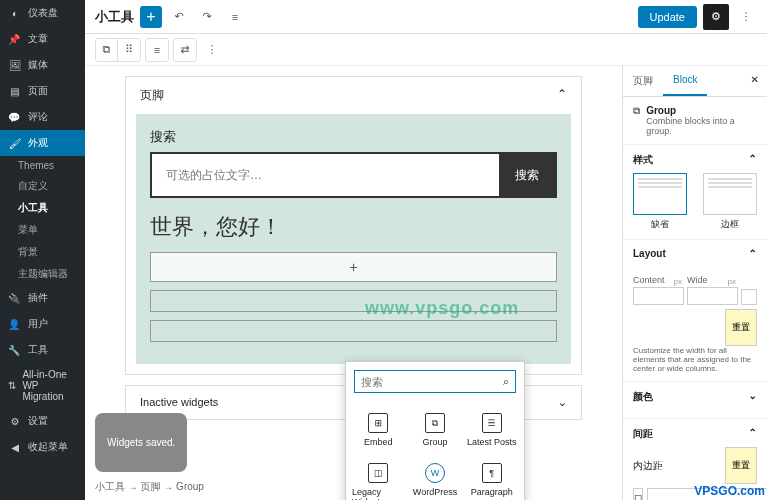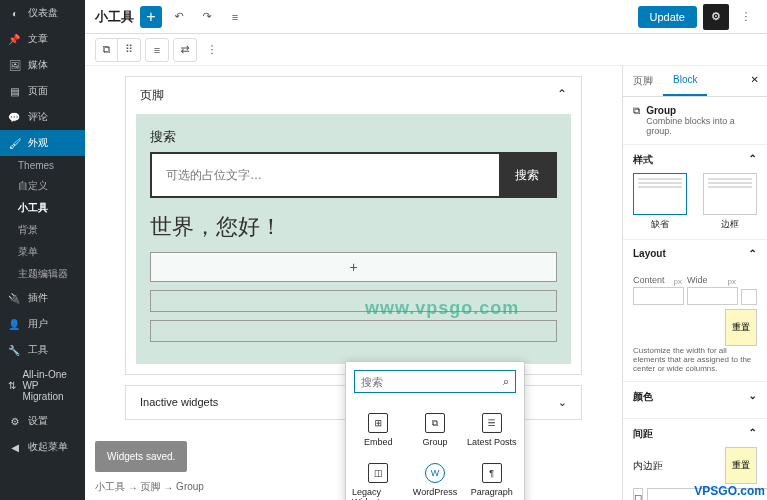--- a/index.html
+++ b/index.html
@@ -31,21 +31,21 @@
 .wa-body{background:#d2e6dd;padding:14px;margin:0 10px 10px}
 .search-lbl{font-size:13px;margin-bottom:6px}
 .search-row{display:flex;border:2px solid #333}
 .search-inp{flex:1;padding:14px;border:none;font-size:12px;background:#fff}
 .search-btn{background:#333;color:#fff;padding:8px 16px;border:none;font-size:12px}
 .hello{font-size:22px;margin:14px 0 10px;color:#333}
 .hello-sub{font-size:12px;color:#444;margin-bottom:10px}
 .add-row{border:1px solid #999;background:#f5f9f7;text-align:center;padding:6px;margin-bottom:8px;color:#555;font-size:14px}
 .empty-row{border:1px solid #999;height:22px;margin-bottom:8px;background:#d2e6dd}
 .inactive{border:1px solid #ddd;padding:10px 14px;display:flex;justify-content:space-between;font-size:11px}
-.snackbar{position:absolute;bottom:28px;left:10px;background:#888;color:#fff;padding:10px 12px;font-size:10px;border-radius:2px}
+.snackbar{position:absolute;bottom:28px;left:10px;background:#888;color:#fff;padding:24px 12px;font-size:10px;border-radius:8px}
 .crumbs{position:absolute;bottom:6px;left:10px;font-size:10px;color:#666}
 .inserter{position:absolute;left:260px;top:295px;width:180px;background:#fff;border:1px solid #ccc;box-shadow:0 2px 10px rgba(0,0,0,.2);z-index:10}
 .ins-search{display:flex;border:1.5px solid #007cba;margin:8px;padding:4px 6px;align-items:center}
 .ins-search input{flex:1;border:none;outline:none;font-size:11px}
 .ins-grid{display:grid;grid-template-columns:repeat(3,1fr);gap:0;padding:4px}
 .ins-item{display:flex;flex-direction:column;align-items:center;padding:8px 2px;cursor:pointer;font-size:9px;gap:4px}
 .ins-ico{width:20px;height:20px;border:1px solid #333;border-radius:2px;display:flex;align-items:center;justify-content:center}
 .inspector{width:145px;border-left:1px solid #ddd;overflow:auto;font-size:10px}
 .insp-tabs{display:flex;border-bottom:1px solid #ddd}
 .insp-tab{padding:8px 10px;cursor:pointer;color:#666}
@@ -99,22 +99,22 @@
         <span class="sb-ico">💬</span>
         <span>评论</span>
       </div>
     <div class="sb-item active">
         <span class="sb-ico">🖌</span>
         <span>外观</span>
       </div>
     <div class="sb-sub">Themes</div>
     <div class="sb-sub">自定义</div>
     <div class="sb-sub sel">小工具</div>
+    <div class="sb-sub">菜单</div>
     <div class="sb-sub">背景</div>
-    <div class="sb-sub">菜单</div>
     <div class="sb-sub">主题编辑器</div>
     <div class="sb-item">
         <span class="sb-ico">🔌</span>
         <span>插件</span>
       </div>
     <div class="sb-item">
         <span class="sb-ico">👤</span>
         <span>用户</span>
       </div>
     <div class="sb-item">

